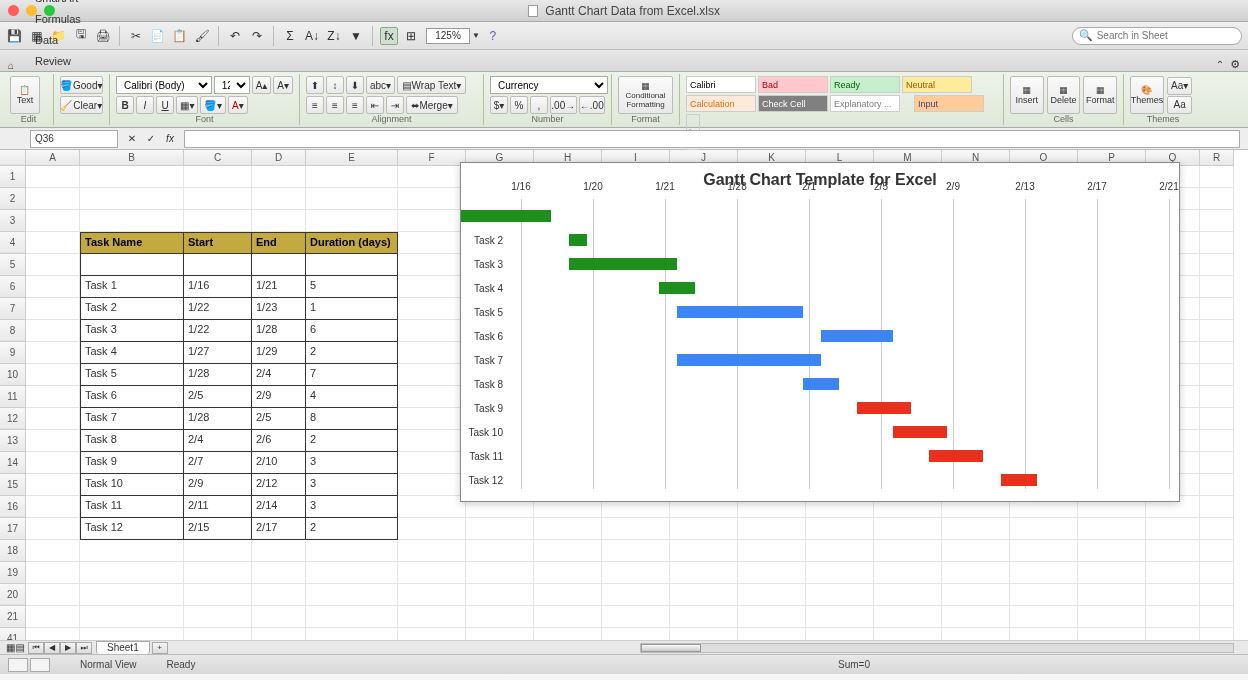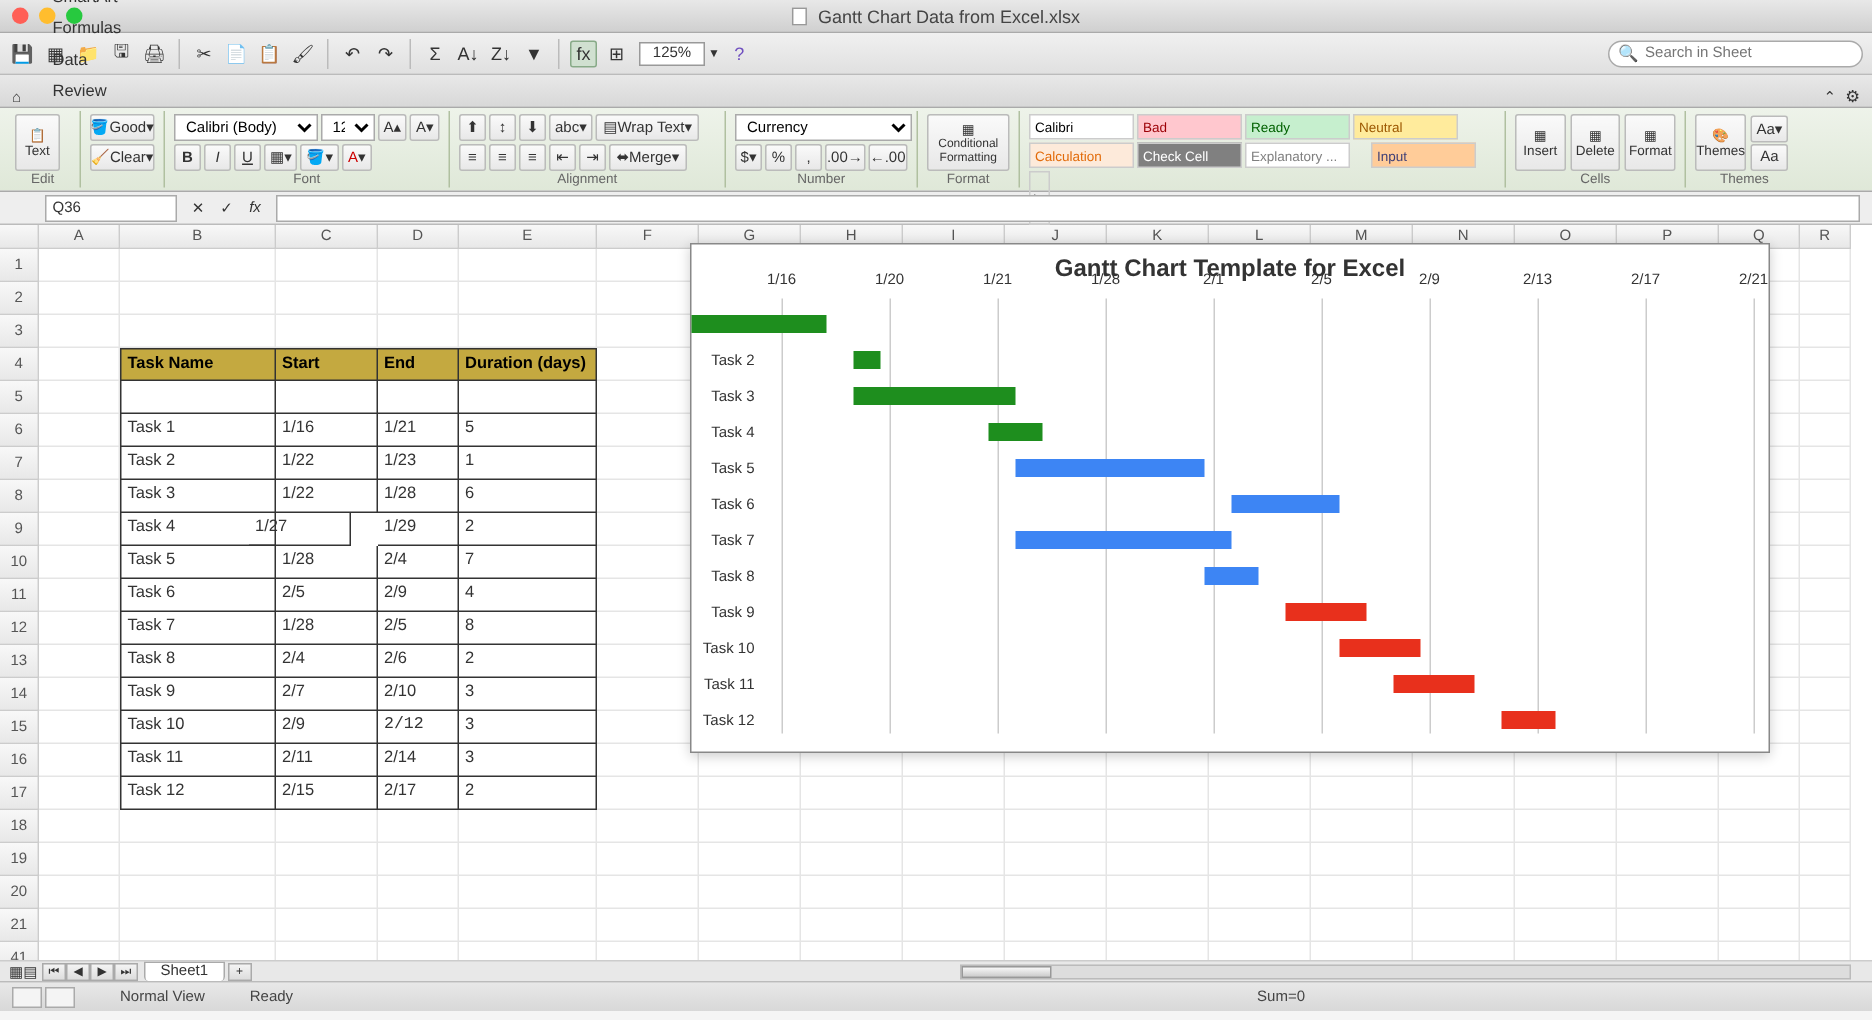--- a/index.html
+++ b/index.html
@@ -454,21 +454,21 @@
       <div class="cell" style="left: 712px; top: 154px; width: 68px; height: 22px;"></div>
       <div class="cell" style="left: 780px; top: 154px; width: 68px; height: 22px;"></div>
       <div class="cell" style="left: 848px; top: 154px; width: 68px; height: 22px;"></div>
       <div class="cell" style="left: 916px; top: 154px; width: 68px; height: 22px;"></div>
       <div class="cell" style="left: 984px; top: 154px; width: 68px; height: 22px;"></div>
       <div class="cell" style="left: 1052px; top: 154px; width: 68px; height: 22px;"></div>
       <div class="cell" style="left: 1120px; top: 154px; width: 54px; height: 22px;"></div>
       <div class="cell" style="left: 1174px; top: 154px; width: 34px; height: 22px;"></div>
       <div class="cell" style="left: 0px; top: 176px; width: 54px; height: 22px;"></div>
       <div class="cell" style="left: 54px; top: 176px; width: 104px; height: 22px; border-right: 1px solid rgb(51, 51, 51); border-bottom: 1px solid rgb(51, 51, 51); border-left: 1px solid rgb(51, 51, 51);">Task 4</div>
-      <div class="cell" style="left: 140px; top: 176px; width: 68px; height: 22px; border-right: 1px solid rgb(51, 51, 51); border-bottom: 1px solid rgb(51, 51, 51);">1/27</div>
+      <div class="cell" style="left: 158px; top: 176px; width: 68px; height: 22px; border-right: 1px solid rgb(51, 51, 51); border-bottom: 1px solid rgb(51, 51, 51);">1/27</div>
       <div class="cell" style="left: 226px; top: 176px; width: 54px; height: 22px; border-right: 1px solid rgb(51, 51, 51); border-bottom: 1px solid rgb(51, 51, 51);">1/29</div>
       <div class="cell" style="left: 280px; top: 176px; width: 92px; height: 22px; border-right: 1px solid rgb(51, 51, 51); border-bottom: 1px solid rgb(51, 51, 51);">2</div>
       <div class="cell" style="left: 372px; top: 176px; width: 68px; height: 22px;"></div>
       <div class="cell" style="left: 440px; top: 176px; width: 68px; height: 22px;"></div>
       <div class="cell" style="left: 508px; top: 176px; width: 68px; height: 22px;"></div>
       <div class="cell" style="left: 576px; top: 176px; width: 68px; height: 22px;"></div>
       <div class="cell" style="left: 644px; top: 176px; width: 68px; height: 22px;"></div>
       <div class="cell" style="left: 712px; top: 176px; width: 68px; height: 22px;"></div>
       <div class="cell" style="left: 780px; top: 176px; width: 68px; height: 22px;"></div>
       <div class="cell" style="left: 848px; top: 176px; width: 68px; height: 22px;"></div>
@@ -563,21 +563,21 @@
       <div class="cell" style="left: 780px; top: 286px; width: 68px; height: 22px;"></div>
       <div class="cell" style="left: 848px; top: 286px; width: 68px; height: 22px;"></div>
       <div class="cell" style="left: 916px; top: 286px; width: 68px; height: 22px;"></div>
       <div class="cell" style="left: 984px; top: 286px; width: 68px; height: 22px;"></div>
       <div class="cell" style="left: 1052px; top: 286px; width: 68px; height: 22px;"></div>
       <div class="cell" style="left: 1120px; top: 286px; width: 54px; height: 22px;"></div>
       <div class="cell" style="left: 1174px; top: 286px; width: 34px; height: 22px;"></div>
       <div class="cell" style="left: 0px; top: 308px; width: 54px; height: 22px;"></div>
       <div class="cell" style="left: 54px; top: 308px; width: 104px; height: 22px; border-right: 1px solid rgb(51, 51, 51); border-bottom: 1px solid rgb(51, 51, 51); border-left: 1px solid rgb(51, 51, 51);">Task 10</div>
       <div class="cell" style="left: 158px; top: 308px; width: 68px; height: 22px; border-right: 1px solid rgb(51, 51, 51); border-bottom: 1px solid rgb(51, 51, 51);">2/9</div>
-      <div class="cell" style="left: 226px; top: 308px; width: 54px; height: 22px; border-right: 1px solid rgb(51, 51, 51); border-bottom: 1px solid rgb(51, 51, 51); font-family: Liberation Mono, monospace;">2/12</div>
+      <div class="cell" style="left: 226px; top: 308px; width: 54px; height: 22px; border-right: 1px solid rgb(51, 51, 51); border-bottom: 1px solid rgb(51, 51, 51);">2/12</div>
       <div class="cell" style="left: 280px; top: 308px; width: 92px; height: 22px; border-right: 1px solid rgb(51, 51, 51); border-bottom: 1px solid rgb(51, 51, 51);">3</div>
       <div class="cell" style="left: 372px; top: 308px; width: 68px; height: 22px;"></div>
       <div class="cell" style="left: 440px; top: 308px; width: 68px; height: 22px;"></div>
       <div class="cell" style="left: 508px; top: 308px; width: 68px; height: 22px;"></div>
       <div class="cell" style="left: 576px; top: 308px; width: 68px; height: 22px;"></div>
       <div class="cell" style="left: 644px; top: 308px; width: 68px; height: 22px;"></div>
       <div class="cell" style="left: 712px; top: 308px; width: 68px; height: 22px;"></div>
       <div class="cell" style="left: 780px; top: 308px; width: 68px; height: 22px;"></div>
       <div class="cell" style="left: 848px; top: 308px; width: 68px; height: 22px;"></div>
       <div class="cell" style="left: 916px; top: 308px; width: 68px; height: 22px;"></div>

